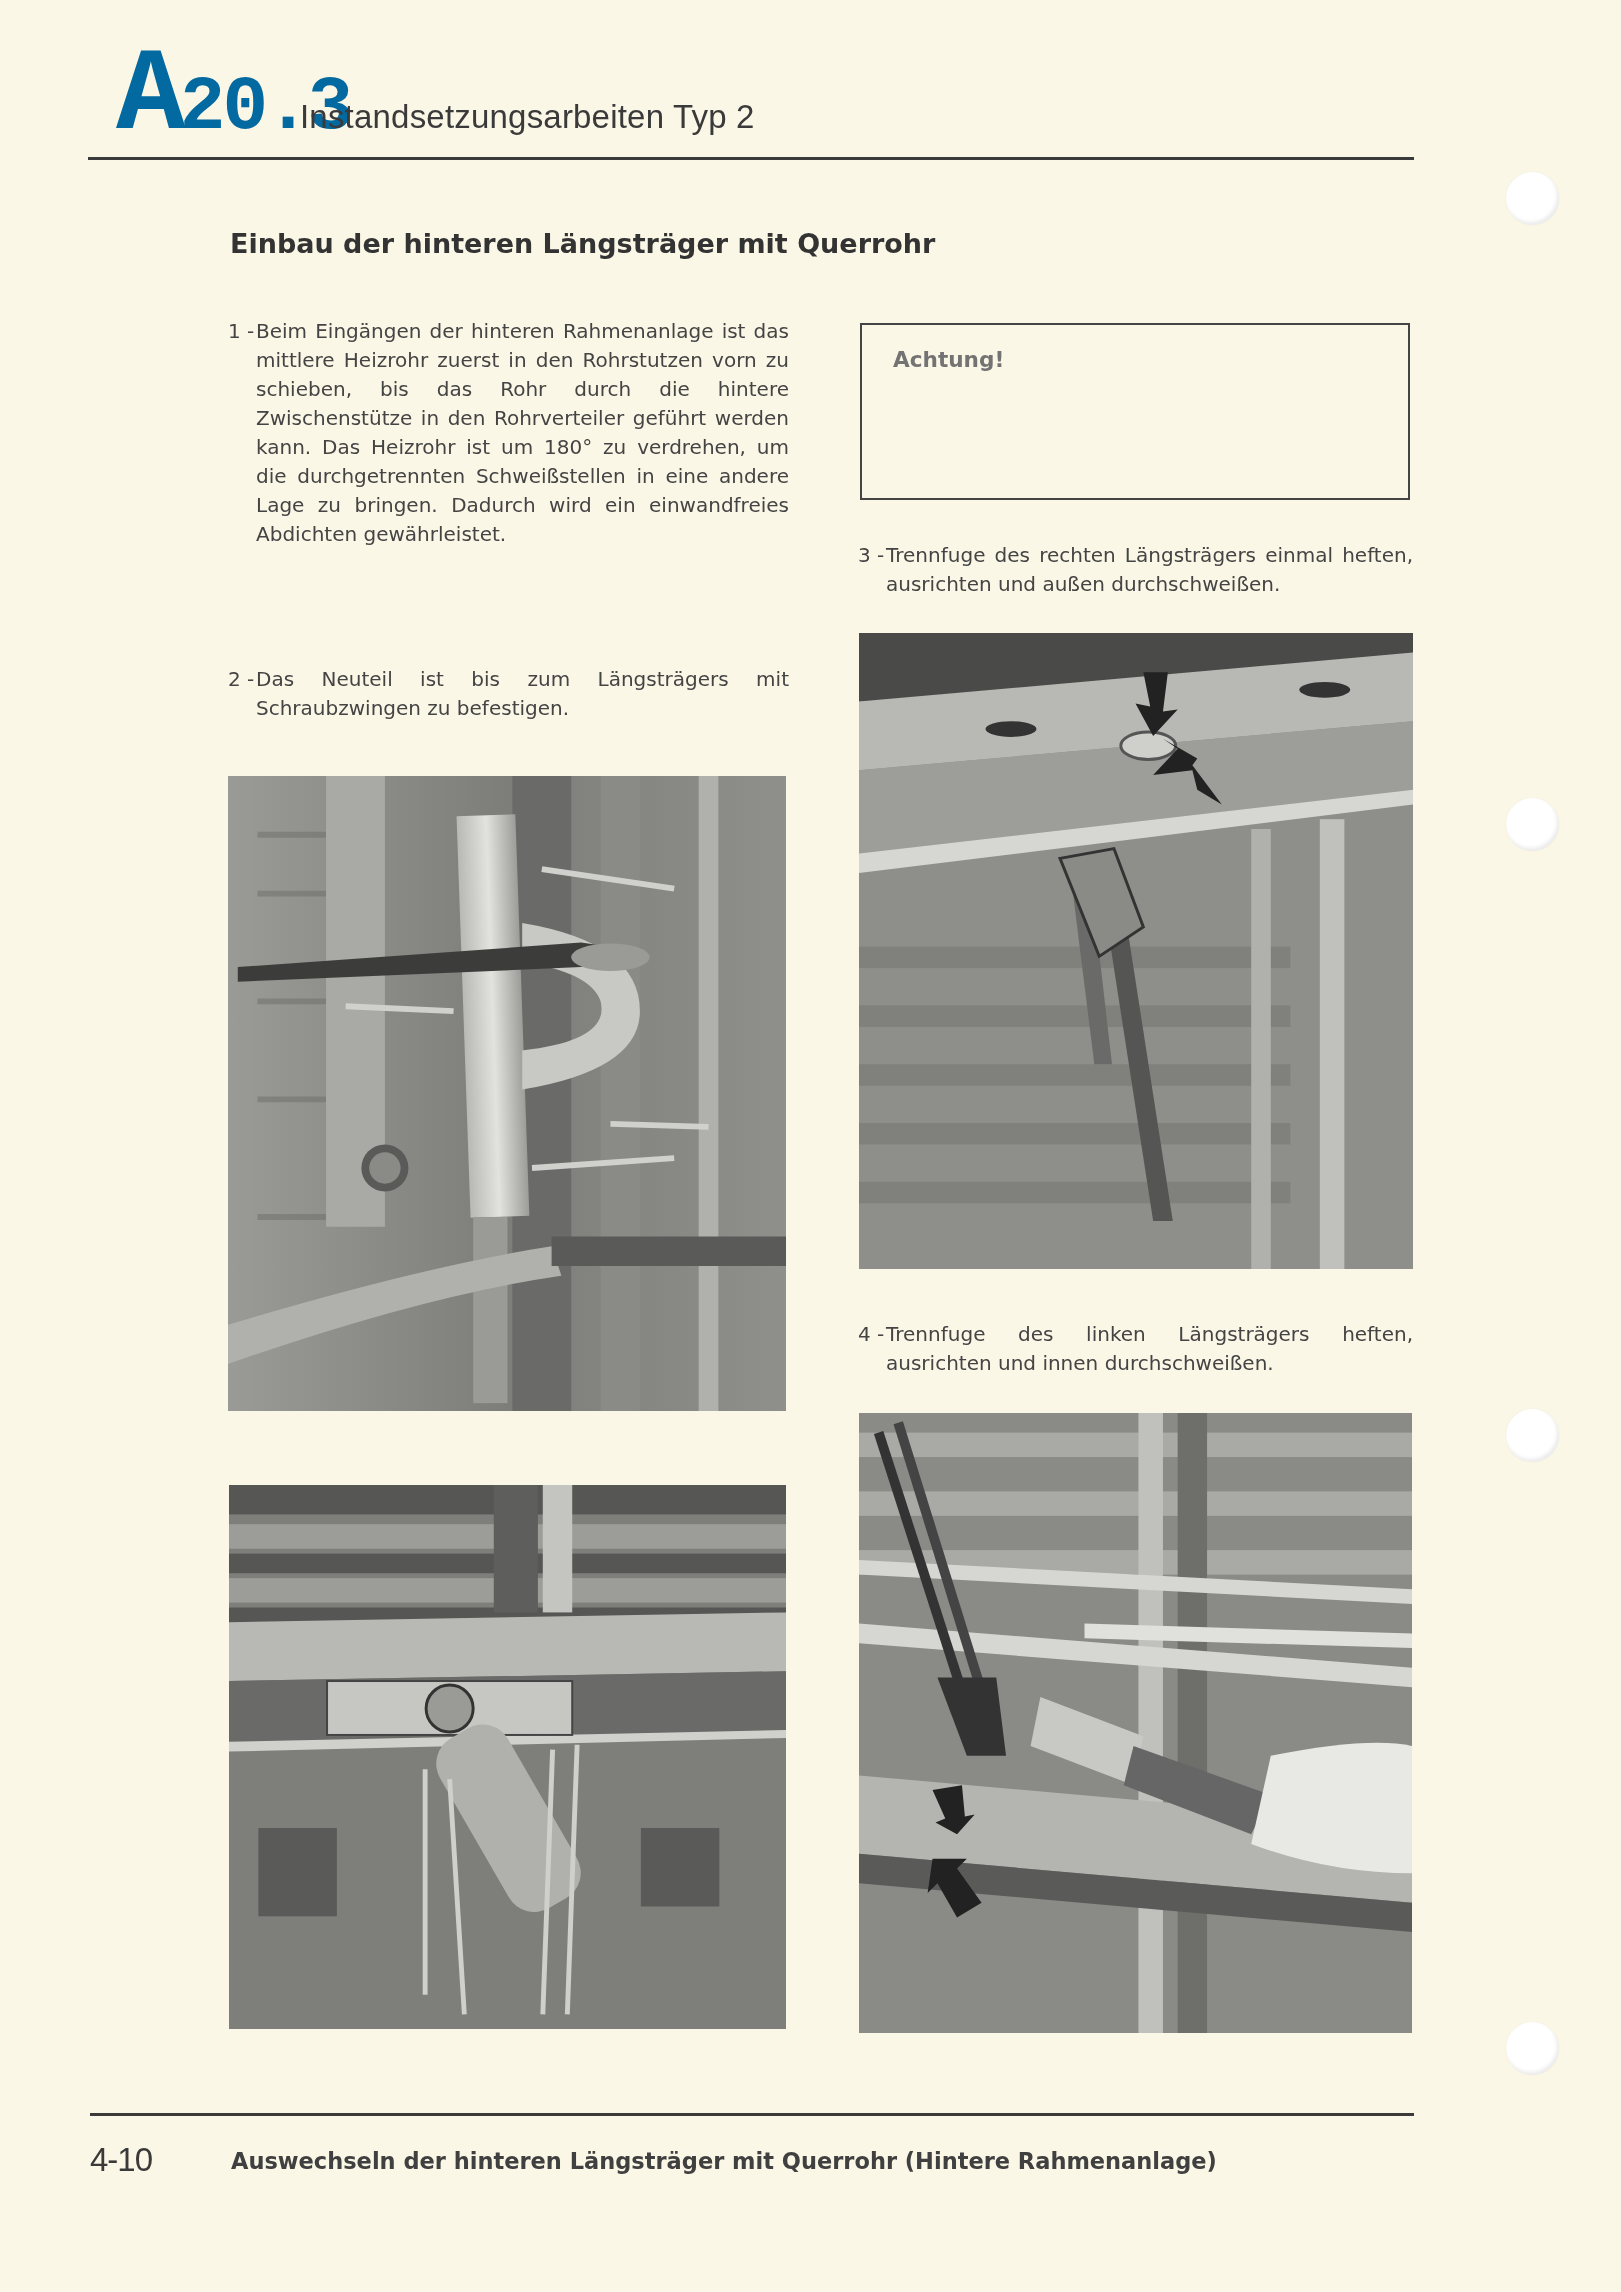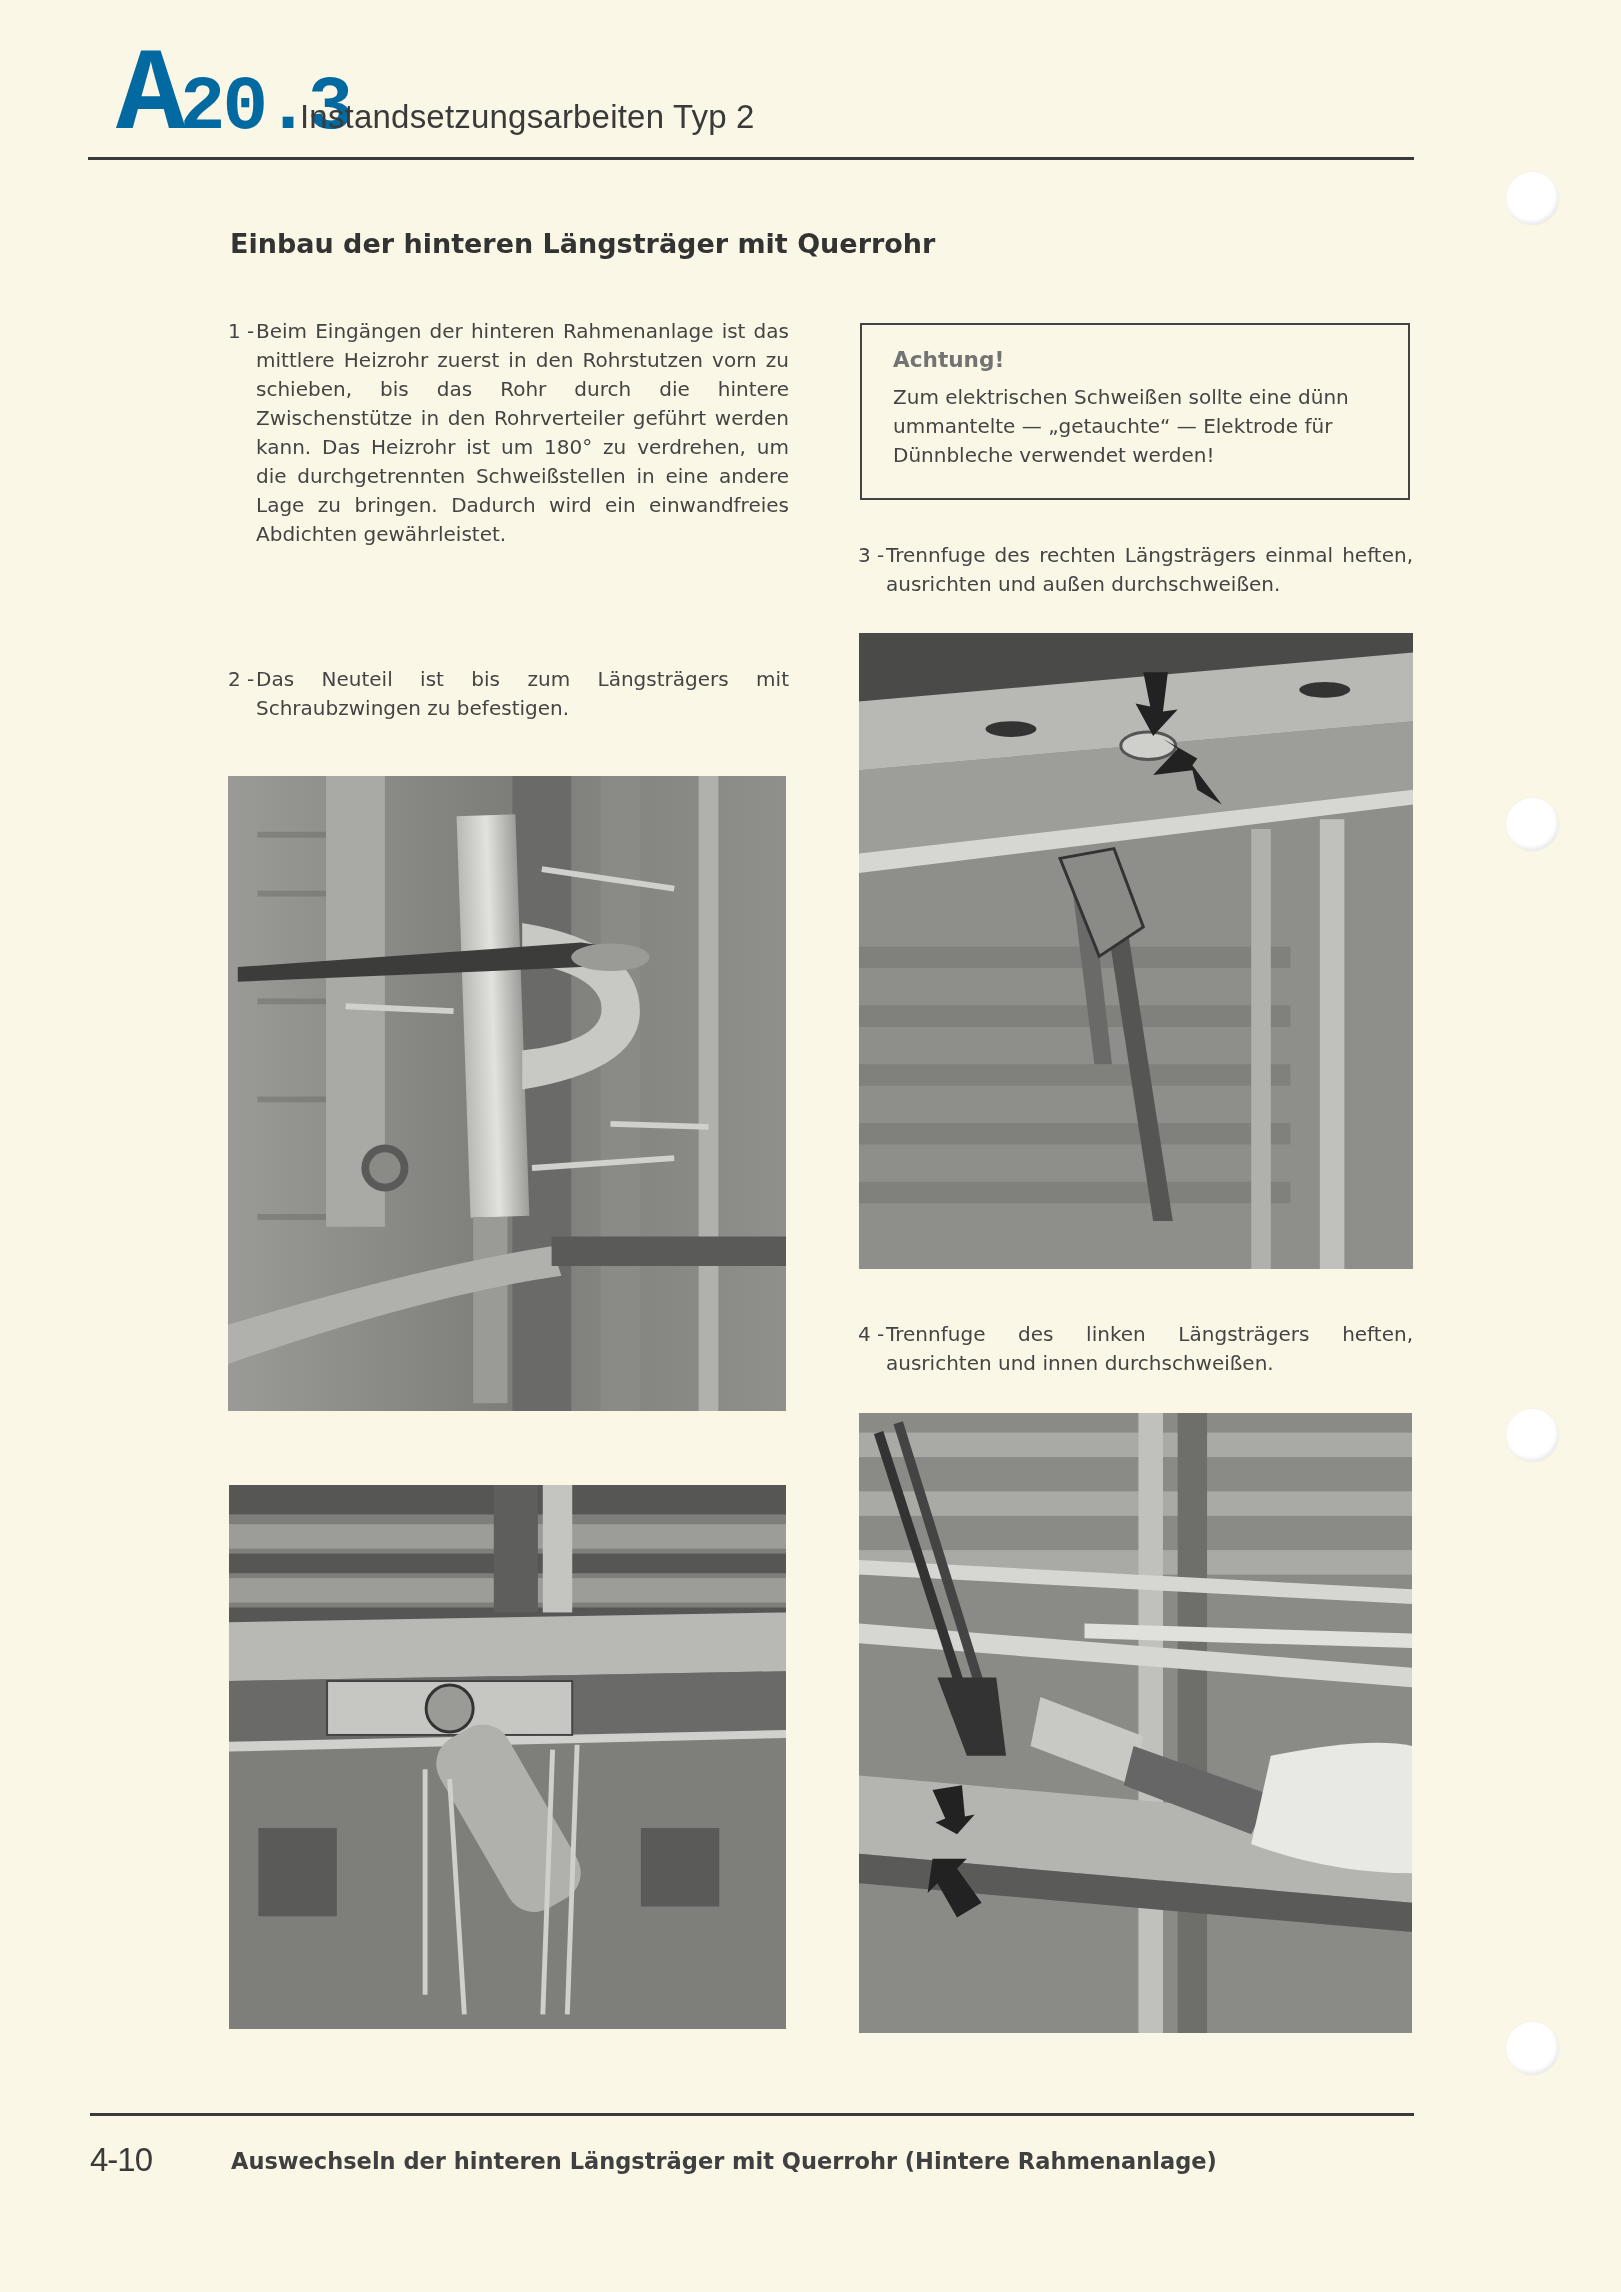--- a/index.html
+++ b/index.html
@@ -44,21 +44,20 @@
   <div class="txt">Beim Eingängen der hinteren Rahmenanlage ist das mittlere Heizrohr zuerst in den Rohrstutzen vorn zu schieben, bis das Rohr durch die hintere Zwischenstütze in den Rohrverteiler geführt werden kann. Das Heizrohr ist um 180° zu verdrehen, um die durchgetrennten Schweißstellen in eine andere Lage zu bringen. Dadurch wird ein einwandfreies Abdichten gewährleistet.</div>
 </div>
 
 <div class="abs item" style="left:228px; top:665px; width:561px;">
   <span class="no">2 -</span>
   <div class="txt">Das Neuteil ist bis zum Längsträgers mit Schraubzwingen zu befestigen.</div>
 </div>
 
 <div class="abs notice">
   <div class="title">Achtung!</div>
-  <div class="body">Zum elektrischen Schweißen sollte eine dünn ummantelte — „getauchte“ — Elektrode für Dünnbleche verwendet werden!</div>
 </div>
 
 <div class="abs item" style="left:858px; top:541px; width:555px;">
   <span class="no">3 -</span>
   <div class="txt">Trennfuge des rechten Längsträgers einmal heften, ausrichten und außen durchschweißen.</div>
 </div>
 
 <div class="abs item" style="left:858px; top:1320px; width:555px;">
   <span class="no">4 -</span>
   <div class="txt">Trennfuge des linken Längsträgers heften, ausrichten und innen durchschweißen.</div>

